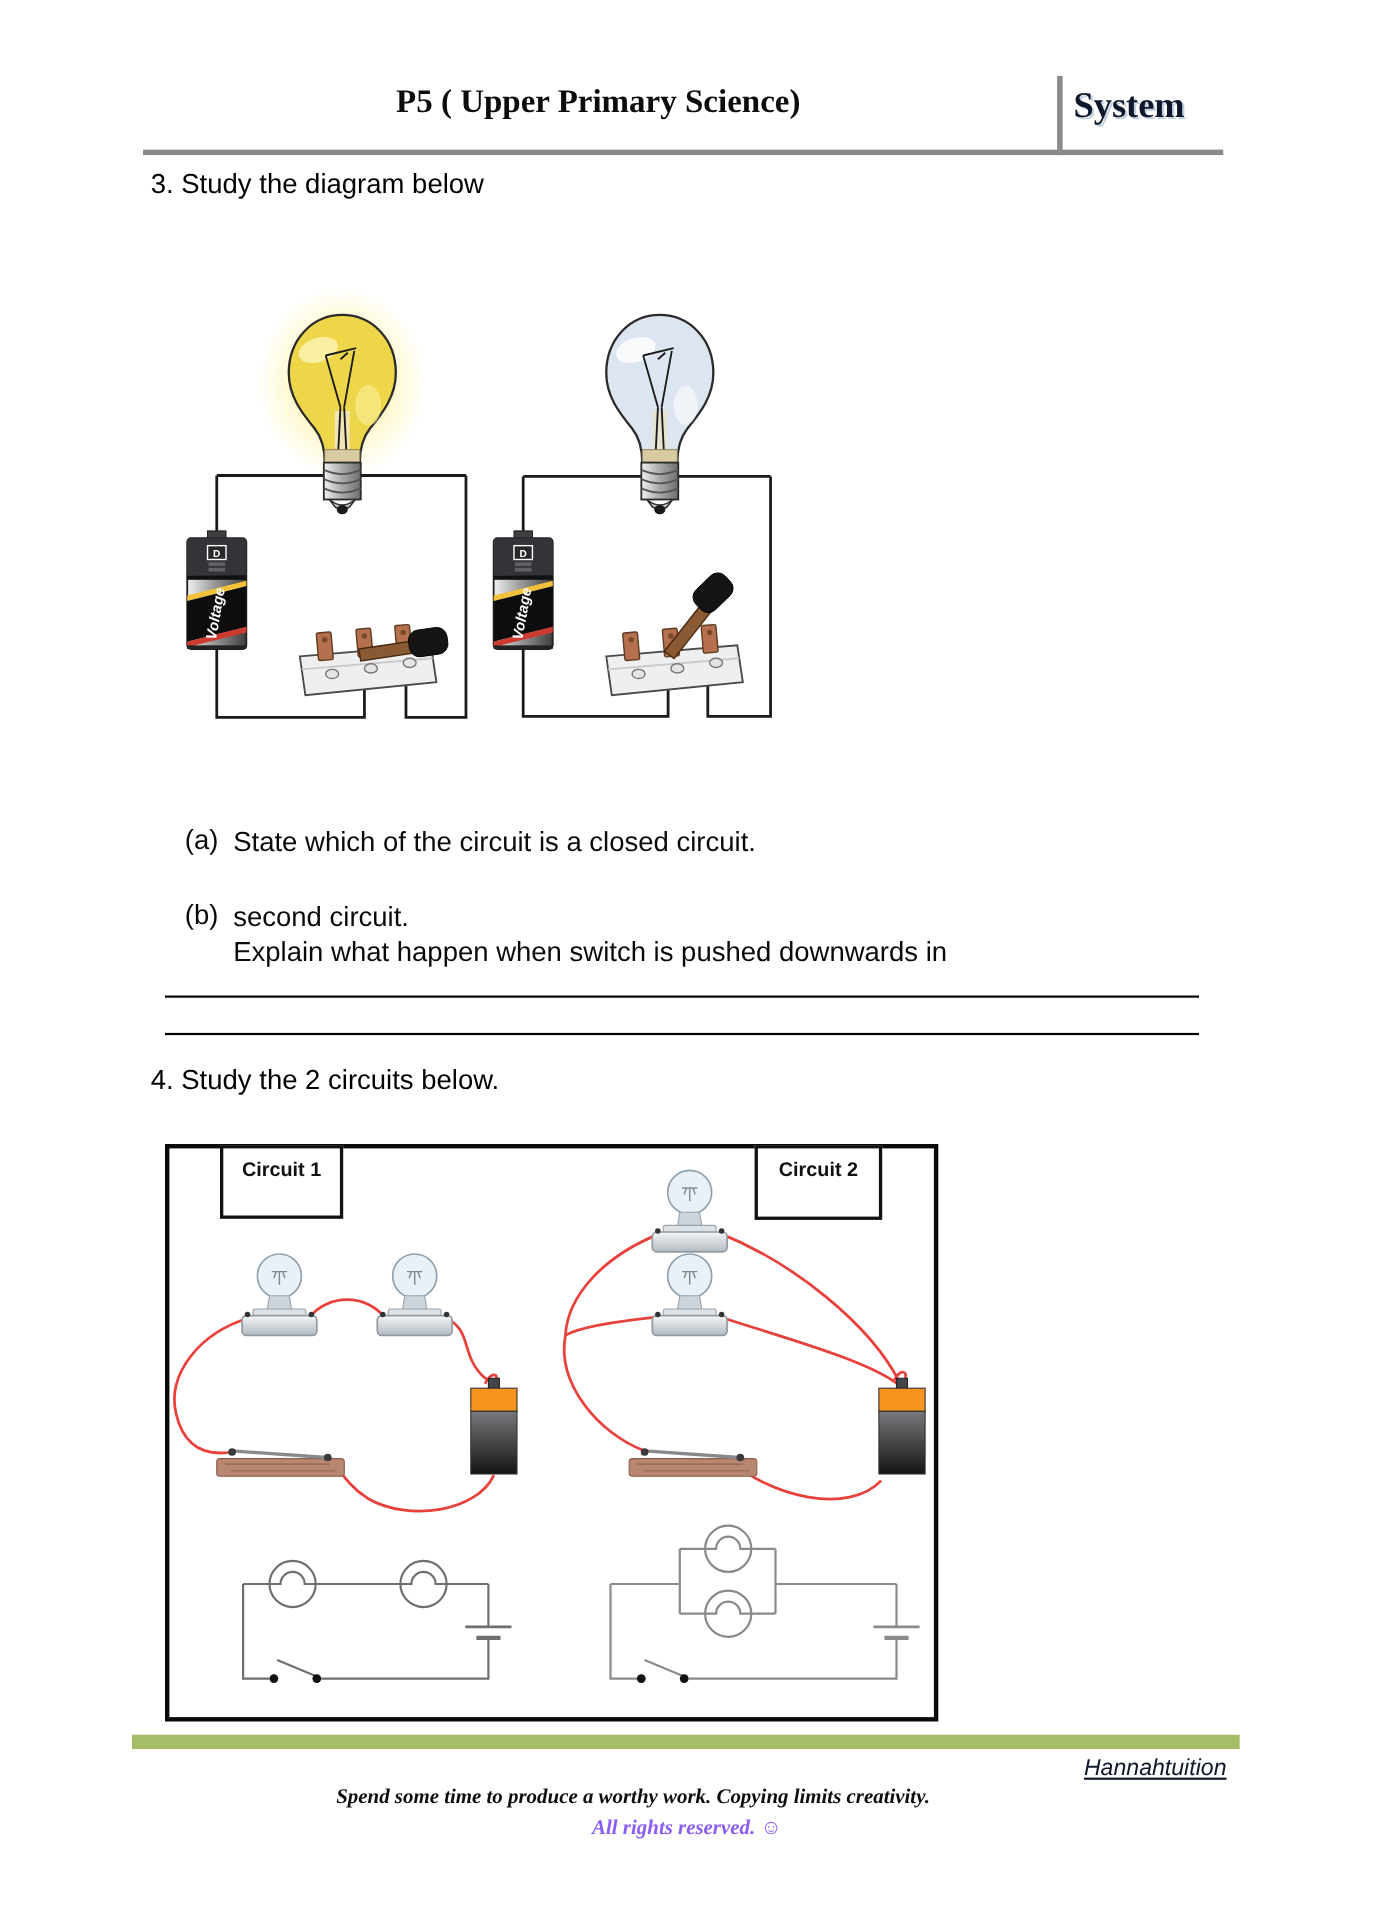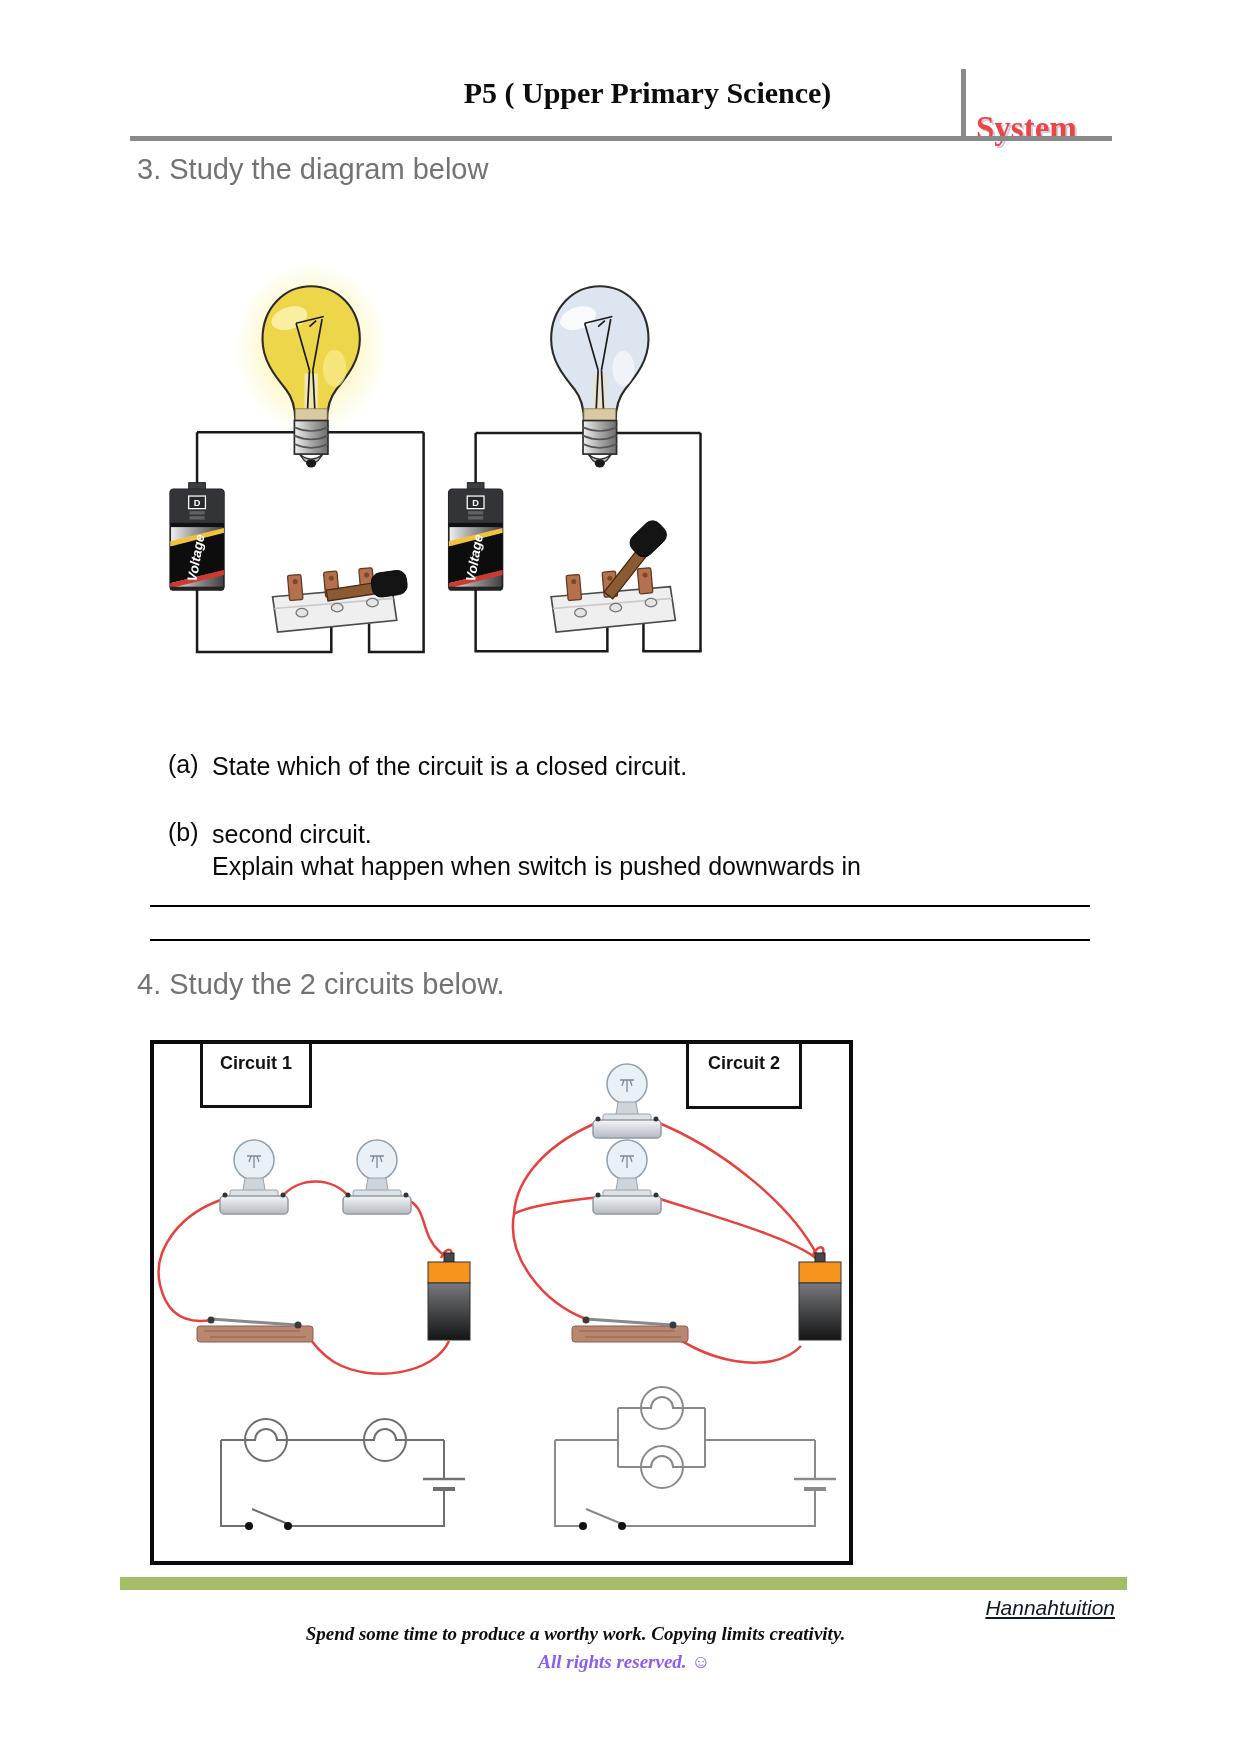--- a/index.html
+++ b/index.html
@@ -1,27 +1,27 @@
 <!DOCTYPE html>
 <html><head>
 <meta charset="utf-8">
 <style>
   html,body{margin:0;padding:0;background:#e9e9e9;}
   .page{position:relative;width:1249px;height:1754px;background:#ffffff;margin:0 auto;
         font-family:"Liberation Sans",sans-serif;color:#111;overflow:hidden;}
   .abs{position:absolute;}
   
-  .course-title{left:340px;top:76px;width:615px;text-align:center;
+  .course-title{left:360px;top:76px;width:615px;text-align:left;
      font-family:"Liberation Serif",serif;font-weight:700;font-size:30px;color:#0c0c0c;}
   .vbar{left:961px;top:69px;width:5px;height:72px;background:#8a8a8a;}
   .brand{left:976px;top:78px;font-family:"Liberation Serif",serif;font-weight:700;
-     font-size:33px;color:#ef4444;text-shadow:2px 2px 0 #c2cfdf;margin-top:32px;}
+     font-size:33px;color:#0f172a;text-shadow:2px 2px 0 #c2cfdf;}
   .hrule{left:130px;top:136px;width:982px;height:5px;background:#8a8a8a;}
   
-  .q-heading{font-size:29px;color:#737373;}
+  .q-heading{font-size:25px;color:#000000;}
   .q3-heading{left:137px;top:153px;}
   .q4-heading{left:137px;top:968px;}
   .qpart{display:flex;font-size:25px;color:#0a0a0a;}
   .qpart .plabel{width:44px;flex:0 0 44px;}
   .qpart .plines div{line-height:32px;}
   .qa{left:168px;top:750px;}
   .qb{left:168px;top:818px;}
   .ansline{height:0;border-top:2px solid #000;}
   .ans1{left:150px;top:905px;width:940px;}
   .ans2{left:150px;top:939px;width:940px;}

